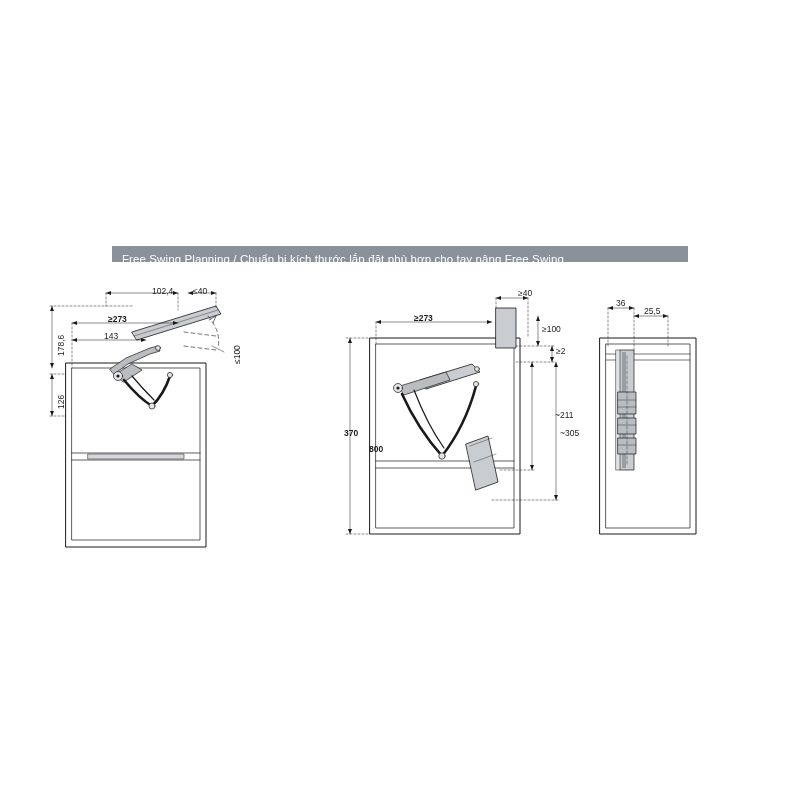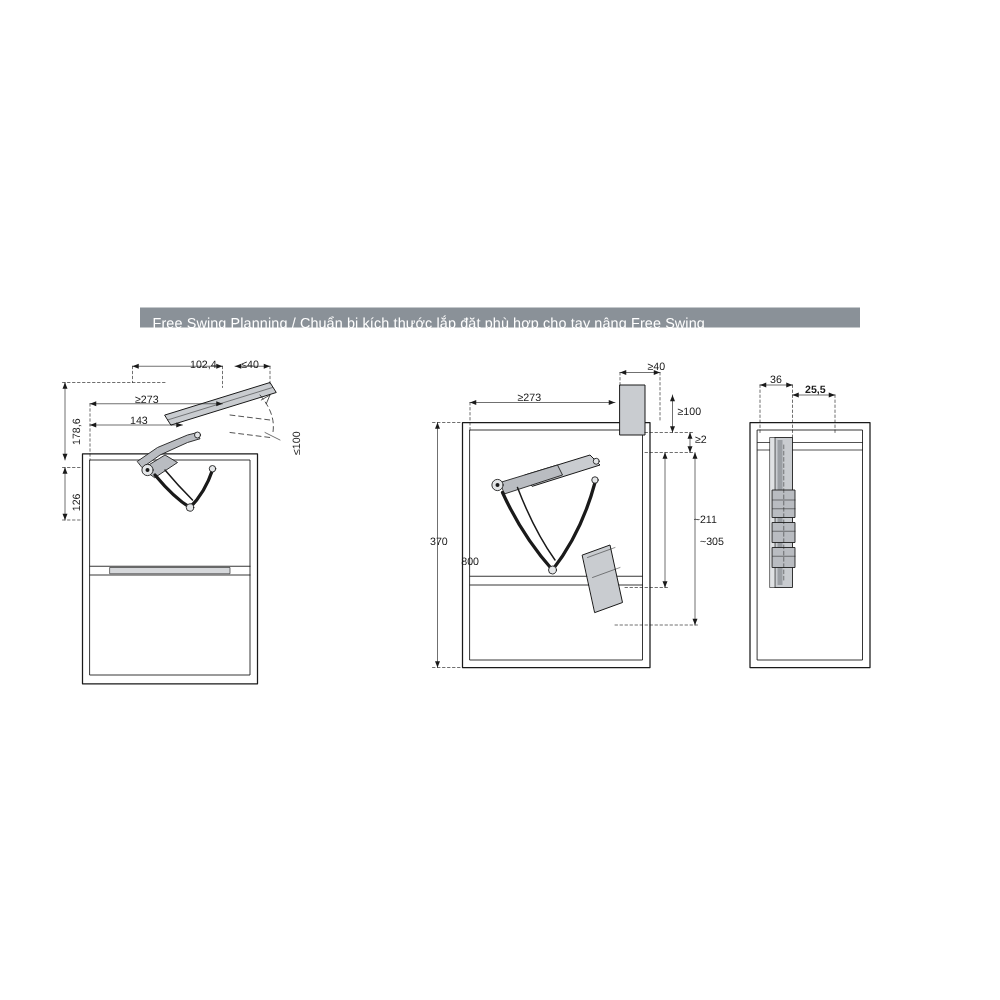--- a/index.html
+++ b/index.html
@@ -58,21 +58,21 @@
     position: absolute;
     font-size: 8.5px;
     color: #1a1a1a;
     white-space: nowrap;
     font-family: "Liberation Sans", sans-serif;
   }
   .lbl.vert {
     transform-origin: 0 0;
     transform: rotate(-90deg);
   }
-  .lbl.b { font-weight: normal; }
+  .lbl.b { font-weight: bold; }
 </style>
 </head>
 <body>
 
 <div id="sheet">
 
   <div class="band">
     <div class="band-title">Free Swing Planning / Chuẩn bị kích thước lắp đặt phù hợp cho tay nâng Free Swing</div>
   </div>
 
@@ -281,16 +281,16 @@
     <div class="lbl" style="left:390px; top:12px;margin-left:16px;">≥40</div>
     <div class="lbl b" style="left:302px; top:37px;">≥273</div>
     <div class="lbl" style="left:430px; top:48px;">≥100</div>
     <div class="lbl" style="left:444px; top:70px;">≥2</div>
     <div class="lbl" style="left:443px; top:134px;">~211</div>
     <div class="lbl" style="left:448px; top:152px;">~305</div>
     <div class="lbl b" style="left:232px; top:152px;">370</div>
     <div class="lbl b" style="left:222px; top:168px;padding-left:35px;">800</div>
 
     <div class="lbl" style="left:504px; top:22px;">36</div>
-    <div class="lbl" style="left:532px; top:30px;font-weight:bold;">25,5</div>
+    <div class="lbl" style="left:532px; top:30px;">25,5</div>
 
   </div>
 </div>
 
 </body></html>

